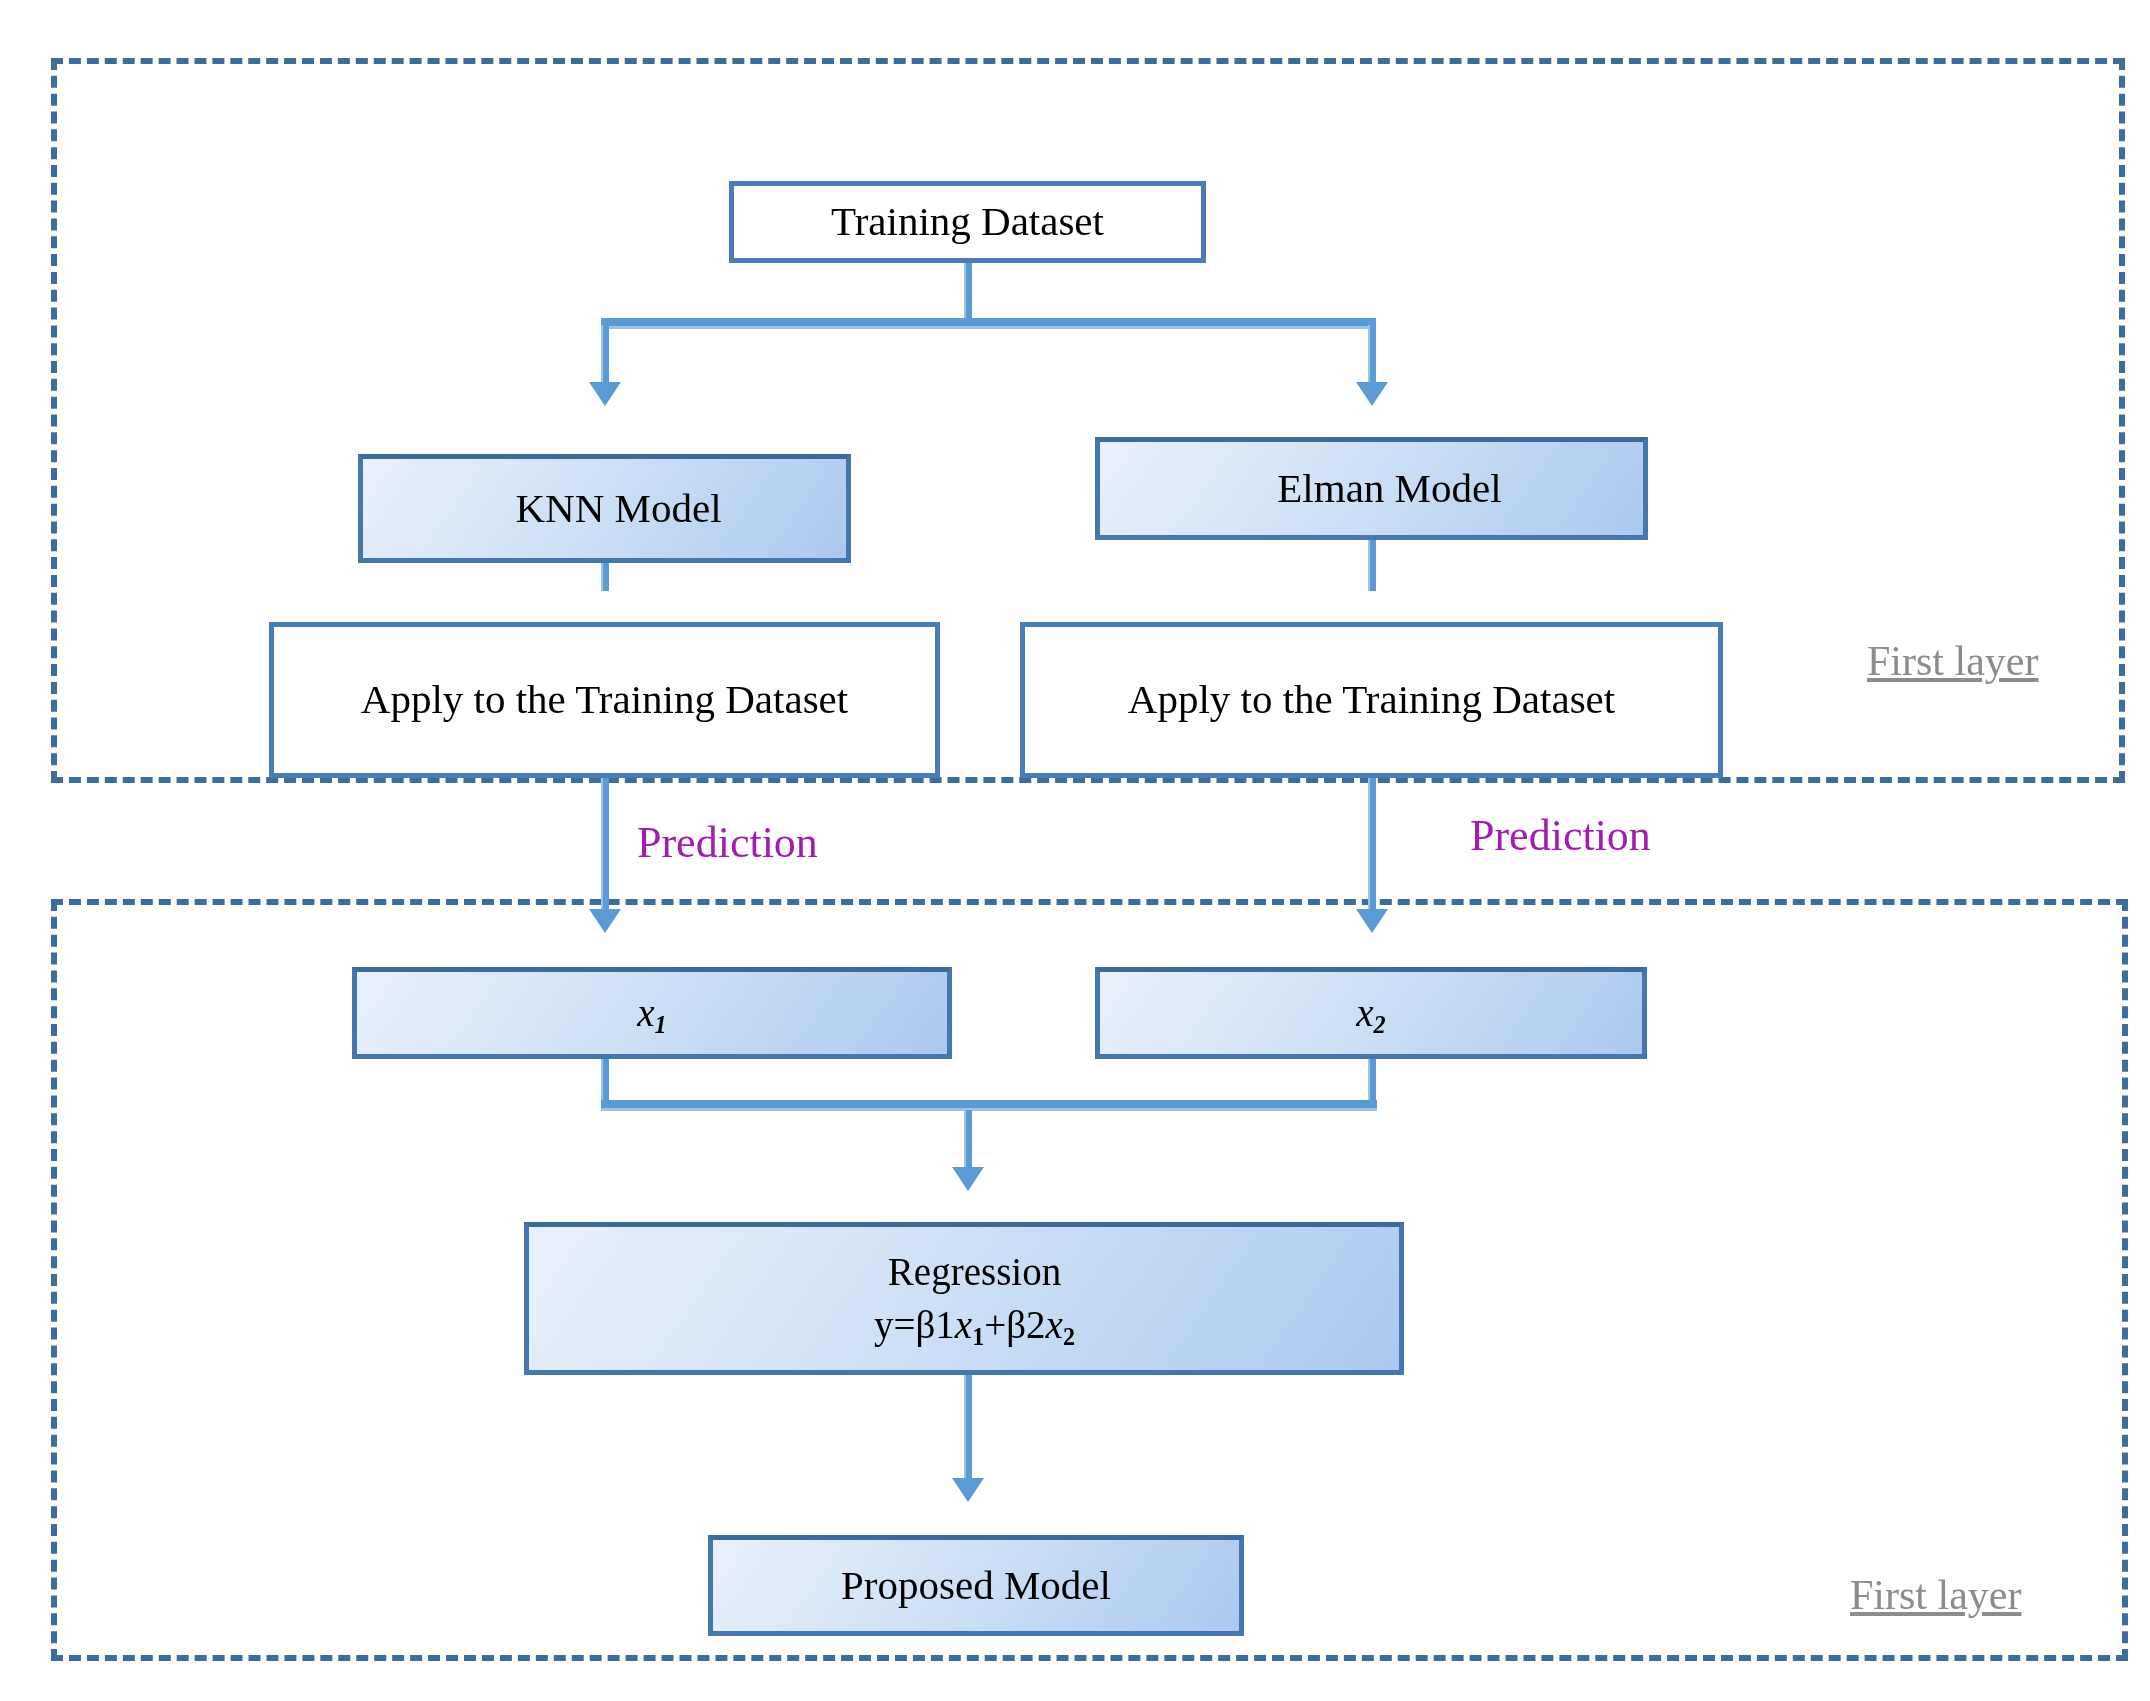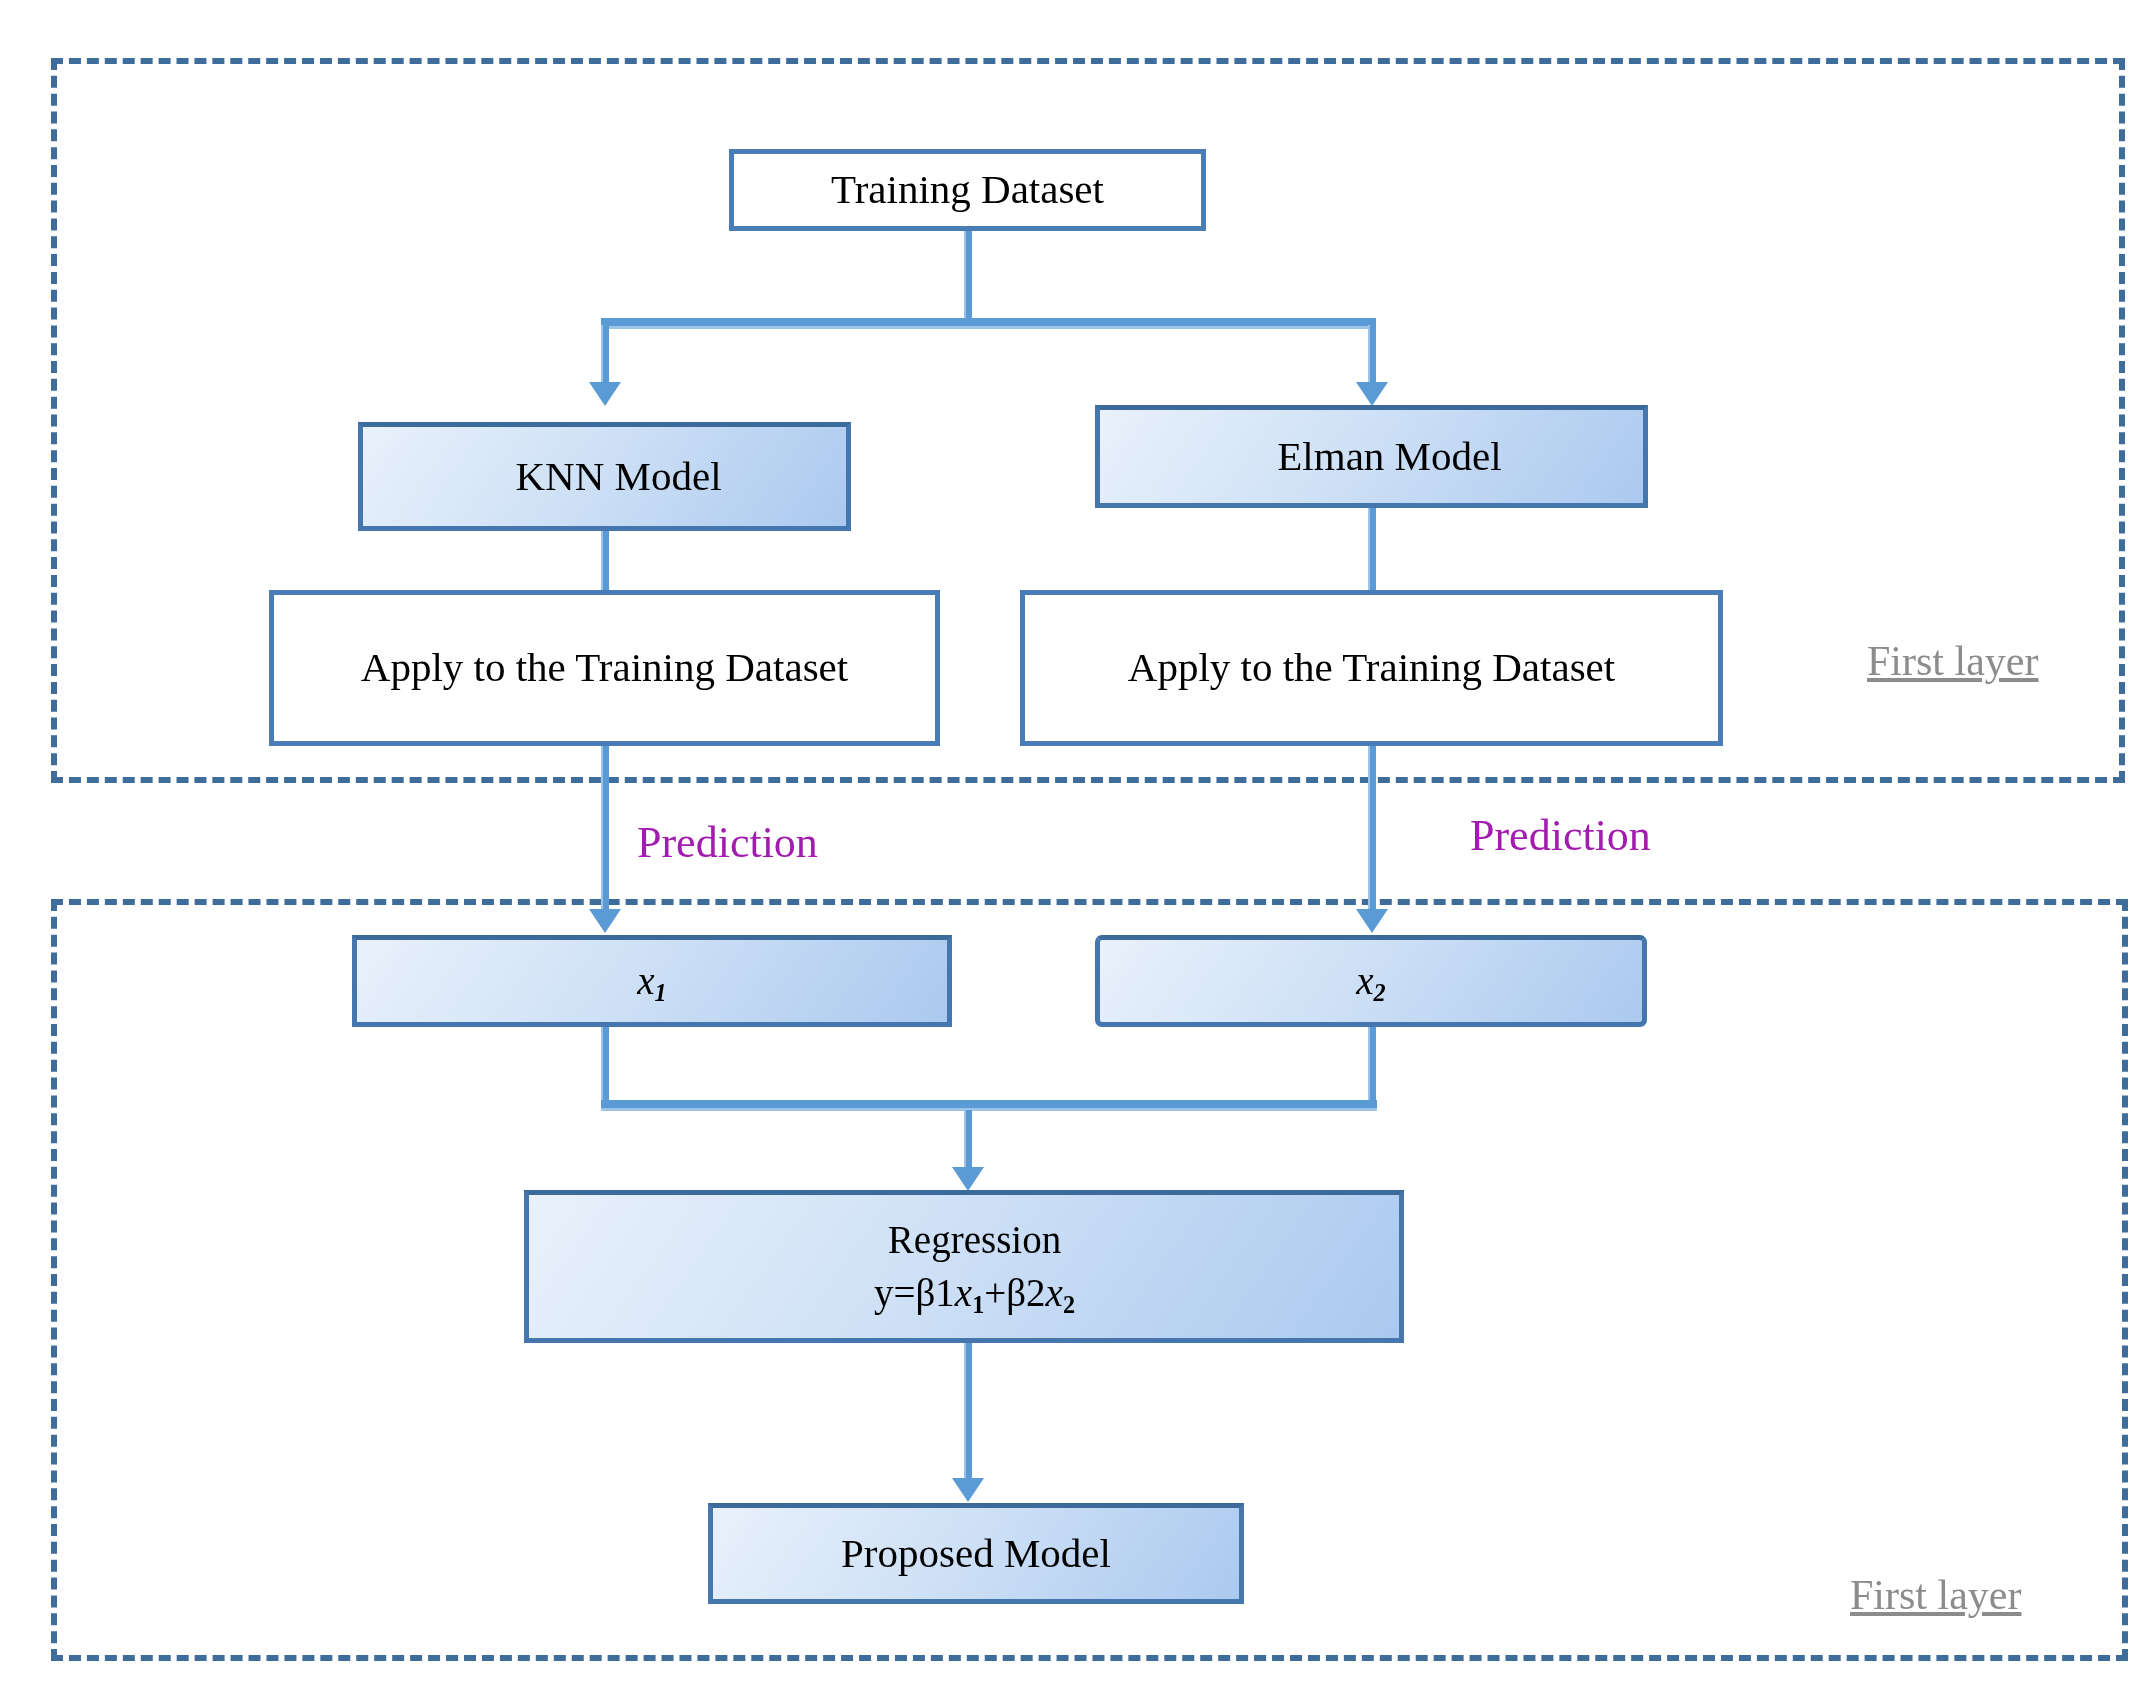--- a/index.html
+++ b/index.html
@@ -36,38 +36,39 @@
     position: absolute;
     box-sizing: border-box;
     display: flex;
     align-items: center;
     justify-content: center;
     text-align: right;
     color: #000000;
     font-size: 41px;
     line-height: 1.35;
     z-index: 3;
+    margin-top: 32px;
   }
   .node.white {
     background: #ffffff;
     border: 5.6px solid #4a7cb5;
   }
   .node.grad {
     background: linear-gradient(125deg, #e9f1fb 0%, #cfe1f6 45%, #abc9ef 100%);
     border: 5px solid #4576ad;
     border-top-color: #3c6a9a;
   }
 
   .node.training  { left: 729px; top: 149px;  width: 477px;  height: 82px; }
   .node.knn       { left: 358px;  top: 422px;  width: 493px;  height: 109px; padding-left: 28px; }
   .node.elman     { left: 1095px; top: 405px;  width: 553px;  height: 103px; padding-left: 36px; }
   .node.apply-l   { left: 269px;  top: 590px;  width: 671px;  height: 156px; }
   .node.apply-r   { left: 1020px; top: 590px;  width: 703px;  height: 156px; }
   .node.x1        { left: 352px;  top: 935px; width: 600px;  height: 92px; font-style: italic; font-size: 39px; }
-  .node.x2        { left: 1095px; top: 935px; width: 552px;  height: 92px; font-style: italic; font-size: 39px; border-radius: 7px; }
+  .node.x2        { left: 1095px; top: 935px; width: 552px;  height: 92px; font-style: italic; font-size: 39px; }
   .node.regress   { left: 524px;  top: 1190px; width: 880px; height: 153px; font-size: 39px; flex-direction: column; padding-left: 21px; }
   .node.proposed  { left: 708px; top: 1503px; width: 536px;  height: 101px; }
 
   .node sub { font-weight: 700; font-size: 0.62em; line-height: 0; vertical-align: -0.28em; font-style: normal; }
   .node.x1 sub, .node.x2 sub { font-style: italic; }
   .formula i { font-style: italic; }
 
   
   .vstem {
     position: absolute;

